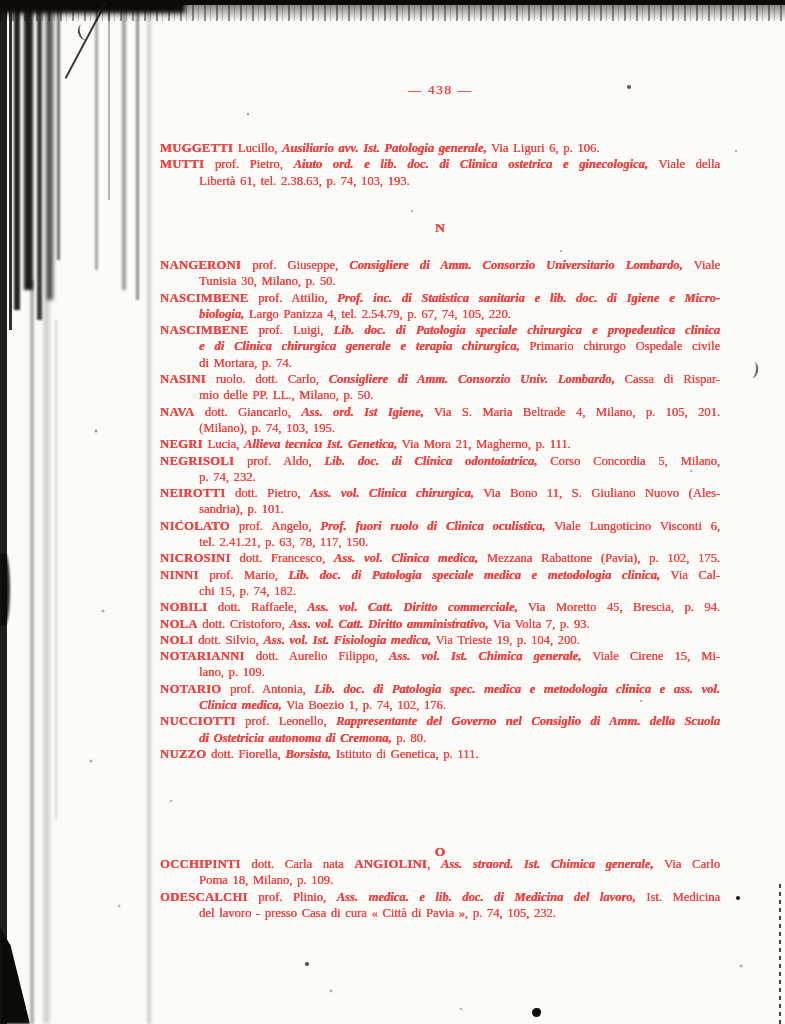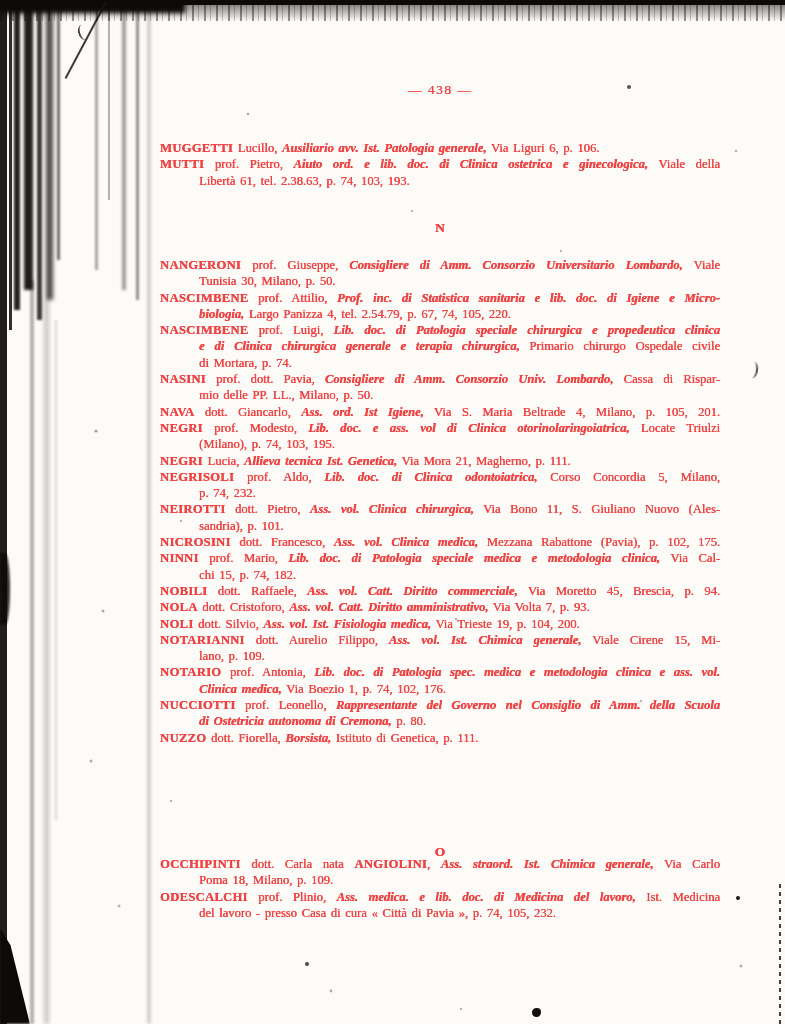--- a/index.html
+++ b/index.html
@@ -162,42 +162,45 @@
       <div class="entry">
         <div class="line just"><span class="seg-b">NASCIMBENE</span><span class="seg-r"> prof. Attilio, </span><span class="seg-i">Prof. inc. di Statistica sanitaria e lib. doc. di Igiene e Micro-</span></div>
         <div class="line cont"><span class="seg-i">biologia,</span><span class="seg-r"> Largo Panizza 4, tel. 2.54.79, p. 67, 74, 105, 220.</span></div>
       </div>
       <div class="entry">
         <div class="line just"><span class="seg-b">NASCIMBENE</span><span class="seg-r"> prof. Luigi, </span><span class="seg-i">Lib. doc. di Patologia speciale chirurgica e propedeutica clinica</span></div>
         <div class="line cont just"><span class="seg-i">e di Clinica chirurgica generale e terapia chirurgica,</span><span class="seg-r"> Primario chirurgo Ospedale civile</span></div>
         <div class="line cont"><span class="seg-r">di Mortara, p. 74.</span></div>
       </div>
       <div class="entry">
-        <div class="line just"><span class="seg-b">NASINI</span><span class="seg-r"> prof. dott. Pavia, </span><span class="seg-i">Consigliere di Amm. Consorzio Univ. Lombardo,</span><span class="seg-r"> Cassa di Rispar-</span></div>
+        <div class="line just"><span class="seg-b">NASINI</span><span class="seg-r"> ruolo. dott. Carlo, </span><span class="seg-i">Consigliere di Amm. Consorzio Univ. Lombardo,</span><span class="seg-r"> Cassa di Rispar-</span></div>
         <div class="line cont"><span class="seg-r">mio delle PP. LL., Milano, p. 50.</span></div>
       </div>
       <div class="entry">
         <div class="line just"><span class="seg-b">NAVA</span><span class="seg-r"> dott. Giancarlo, </span><span class="seg-i">Ass. ord. Ist Igiene,</span><span class="seg-r"> Via S. Maria Beltrade 4, Milano, p. 105, 201.</span></div>
       </div>
       <div class="entry">
-        <div class="line just"><span class="seg-b">NEGRI</span><span class="seg-r"> prof. Modesto, </span><span class="seg-i">Lib. doc. e ass. vol di Clinica otorinolaringoiatrica,</span><span class="seg-r"> Locate Triulzi</span></div>
         <div class="line cont"><span class="seg-r">(Milano), p. 74, 103, 195.</span></div>
       </div>
       <div class="entry">
         <div class="line"><span class="seg-b">NEGRI</span><span class="seg-r"> Lucia, </span><span class="seg-i">Allieva tecnica Ist. Genetica,</span><span class="seg-r"> Via Mora 21, Magherno, p. 111.</span></div>
       </div>
       <div class="entry">
         <div class="line just"><span class="seg-b">NEGRISOLI</span><span class="seg-r"> prof. Aldo, </span><span class="seg-i">Lib. doc. di Clinica odontoiatrica,</span><span class="seg-r"> Corso Concordia 5, Milano,</span></div>
         <div class="line cont"><span class="seg-r">p. 74, 232.</span></div>
       </div>
       <div class="entry">
         <div class="line just"><span class="seg-b">NEIROTTI</span><span class="seg-r"> dott. Pietro, </span><span class="seg-i">Ass. vol. Clinica chirurgica,</span><span class="seg-r"> Via Bono 11, S. Giuliano Nuovo (Ales-</span></div>
         <div class="line cont"><span class="seg-r">sandria), p. 101.</span></div>
       </div>
       <div class="entry">
+        <div class="line just"><span class="seg-b">NICOLATO</span><span class="seg-r"> prof. Angelo, </span><span class="seg-i">Prof. fuori ruolo di Clinica oculistica,</span><span class="seg-r"> Viale Lungoticino Visconti 6,</span></div>
+        <div class="line cont"><span class="seg-r">tel. 2.41.21, p. 63, 78, 117, 150.</span></div>
+      </div>
+      <div class="entry">
         <div class="line just"><span class="seg-b">NICROSINI</span><span class="seg-r"> dott. Francesco, </span><span class="seg-i">Ass. vol. Clinica medica,</span><span class="seg-r"> Mezzana Rabattone (Pavia), p. 102, 175.</span></div>
       </div>
       <div class="entry">
         <div class="line just"><span class="seg-b">NINNI</span><span class="seg-r"> prof. Mario, </span><span class="seg-i">Lib. doc. di Patologia speciale medica e metodologia clinica,</span><span class="seg-r"> Via Cal-</span></div>
         <div class="line cont"><span class="seg-r">chi 15, p. 74, 182.</span></div>
       </div>
       <div class="entry">
         <div class="line just"><span class="seg-b">NOBILI</span><span class="seg-r"> dott. Raffaele, </span><span class="seg-i">Ass. vol. Catt. Diritto commerciale,</span><span class="seg-r"> Via Moretto 45, Brescia, p. 94.</span></div>
       </div>
       <div class="entry">

